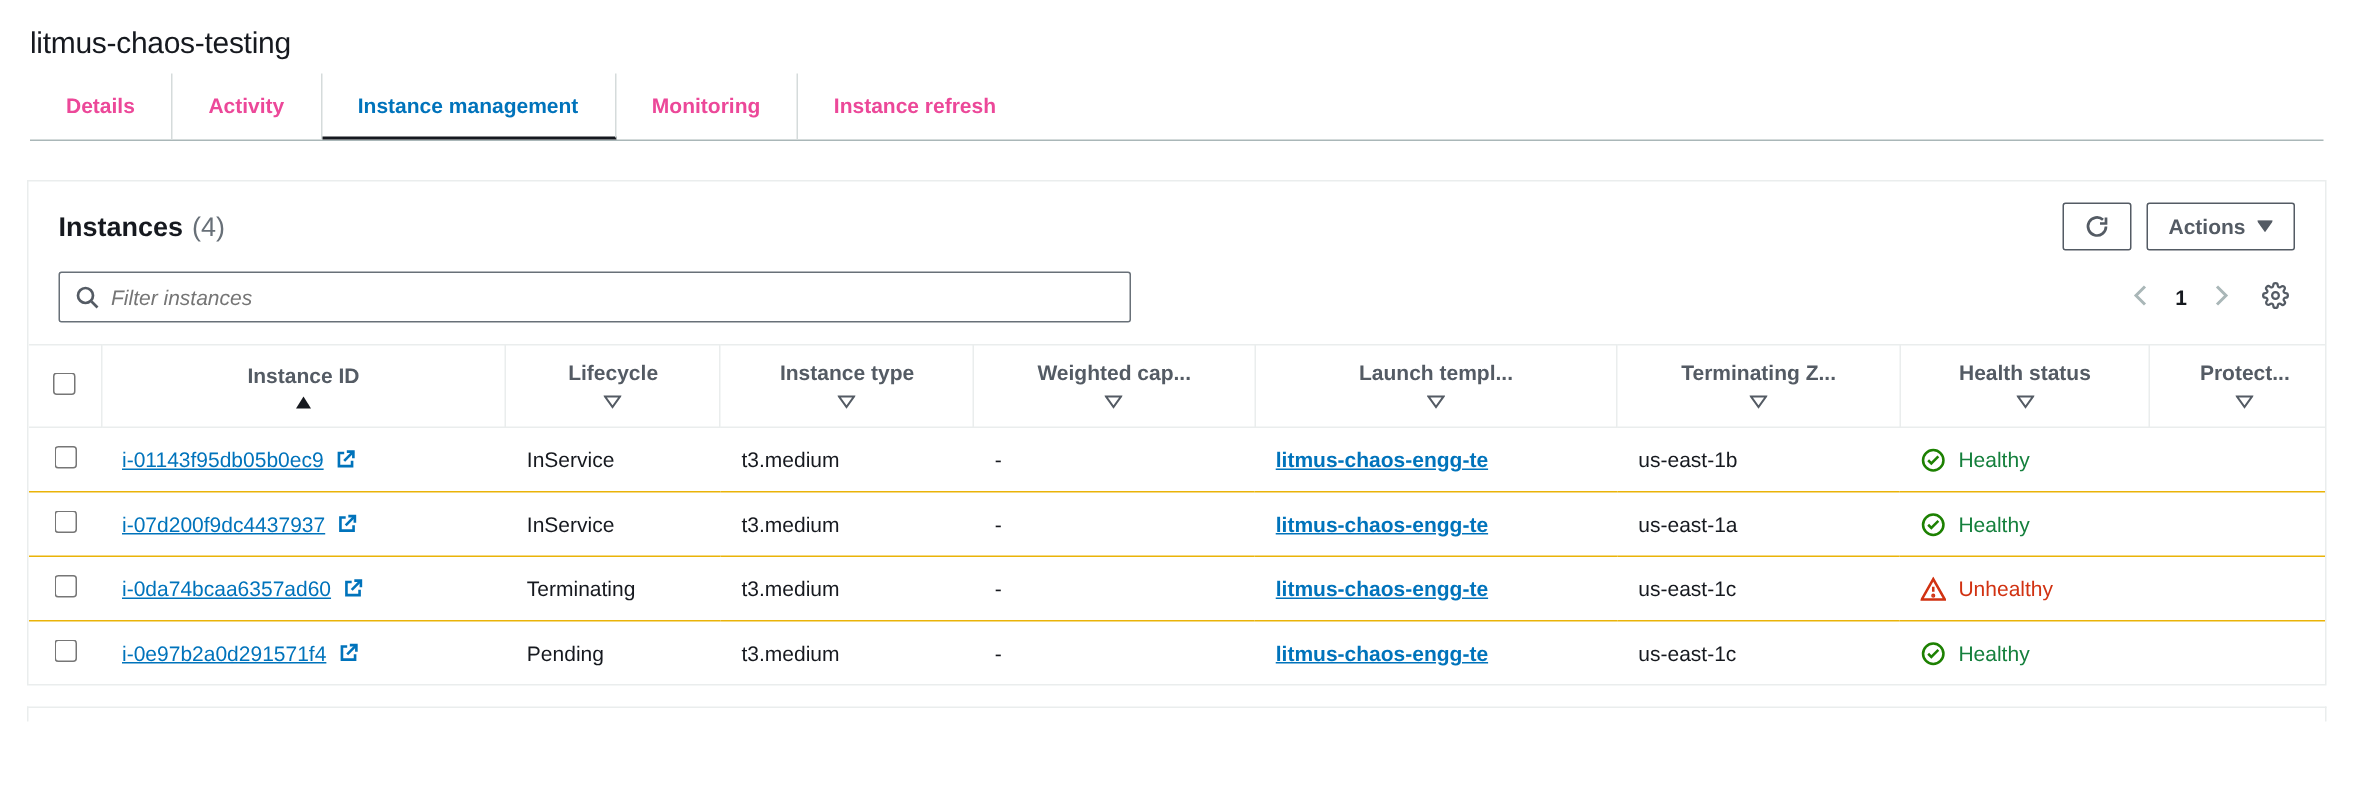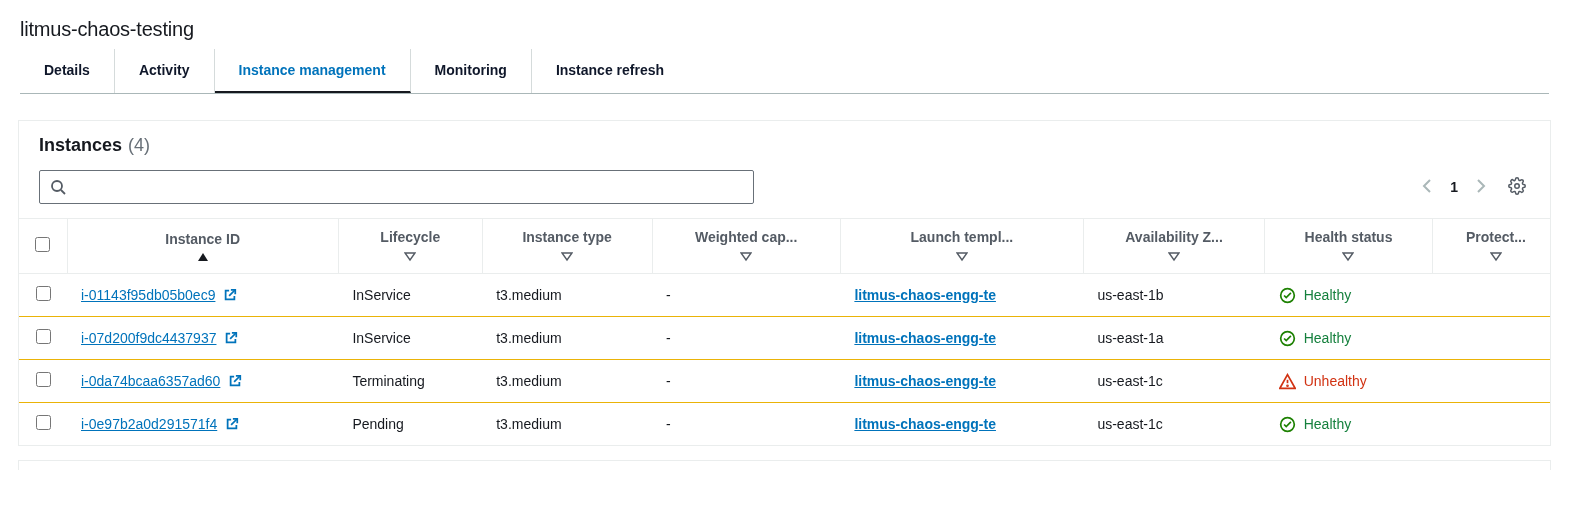--- a/index.html
+++ b/index.html
@@ -20,21 +20,21 @@
   .tabs {
     display: flex;
     border-bottom: 1px solid #aab7b8;
     margin: 0 20px;
     gap: 0;
   }
   .tab {
     padding: 13px 24px;
     font-size: 14px;
     font-weight: 700;
-    color: #0f172a;
+    color: #ec4899;
     cursor: pointer;
     border-right: 1px solid #d5dbdb;
     position: relative;
   }
   .tab:last-child { border-right: none; }
   .tab.active {
     color: #0073bb;
     border-bottom: 2px solid #16191f;
   }
   .panel {
@@ -206,28 +206,43 @@
     <div class="tab">Monitoring</div>
     <div class="tab">Instance refresh</div>
   </div>
 
 <div class="panel">
   <div class="panel-header">
     <div class="panel-title-wrap">
       <span class="panel-title">Instances</span>
       <span class="panel-count">(4)</span>
     </div>
+    <div class="panel-actions">
+      <button class="btn" aria-label="Refresh">
+        <svg width="16" height="16" viewBox="0 0 16 16" fill="none" stroke="#545b64" stroke-width="1.8">
+          <path d="M14 8a6 6 0 1 1-2-4.5"></path>
+            <path d="M14 2v4h-4"></path>
+        </svg>
+      </button>
+      <button class="btn">
+        <span>Actions</span>
+        <svg width="10" height="8" viewBox="0 0 10 8">
+          <polygon fill="#545b64" points="0,0 10,0 5,7"></polygon>
+        </svg>
+      </button>
+    </div>
   </div>
 
   <div class="panel-toolbar">
     <div class="search-wrap">
       <svg width="16" height="16" viewBox="0 0 16 16" fill="none" stroke="#545b64" stroke-width="1.8">
         <circle cx="7" cy="7" r="5"></circle>
           <line x1="11" y1="11" x2="15" y2="15"></line>
       </svg>
+      <input type="text" placeholder="Filter instances" style="">
     </div>
     <div class="paginator">
       <span class="chev">
         <svg width="10" height="14" viewBox="0 0 10 14" fill="none" stroke="#aab7b8" stroke-width="2">
             <path d="M8 1 2 7l6 6"></path>
           </svg>
       </span>
       <span class="page-num">1</span>
       <span class="chev">
         <svg width="10" height="14" viewBox="0 0 10 14" fill="none" stroke="#aab7b8" stroke-width="2">
@@ -289,21 +304,21 @@
               <span>Launch templ...</span>
               <span class="filter-tri">
                   <svg width="12" height="12" viewBox="0 0 12 12">
                     <polygon fill="none" stroke="#545b64" stroke-width="1.4" points="1,2 11,2 6,9"></polygon>
                   </svg>
                 </span>
             </div>
           </th>
           <th class="col-div">
             <div class="th-inner">
-              <span>Availability Z...</span>
+              <span>Terminating Z...</span>
               <span class="filter-tri">
                   <svg width="12" height="12" viewBox="0 0 12 12">
                     <polygon fill="none" stroke="#545b64" stroke-width="1.4" points="1,2 11,2 6,9"></polygon>
                   </svg>
                 </span>
             </div>
           </th>
           <th class="col-div">
             <div class="th-inner">
               <span>Health status</span>

